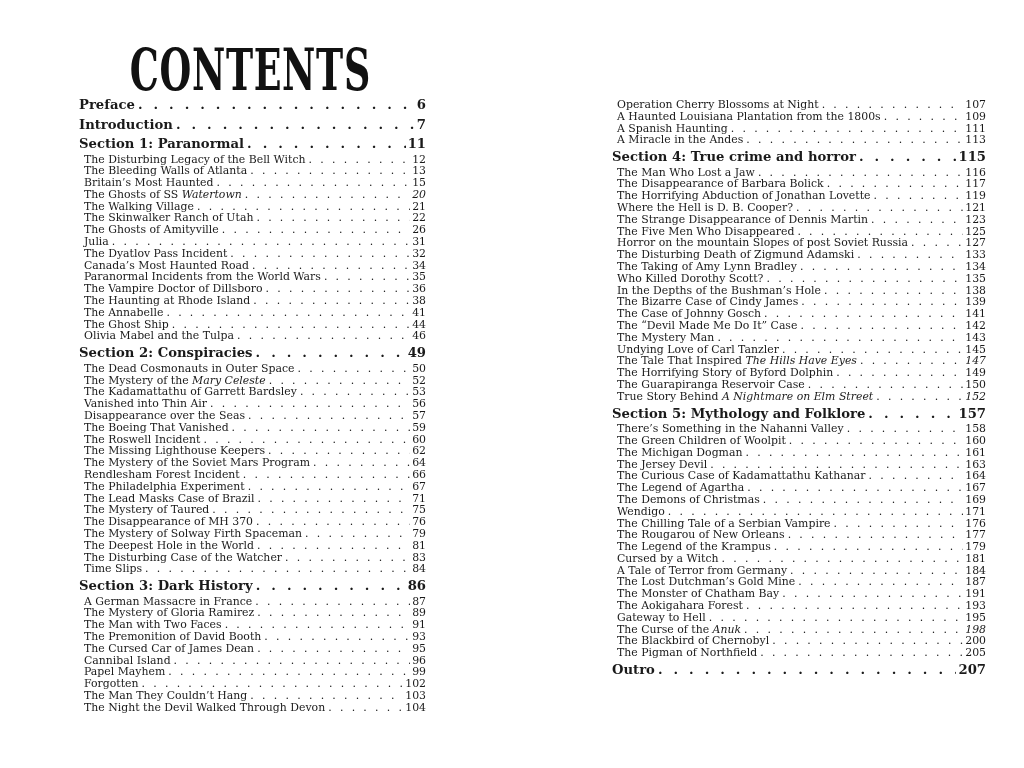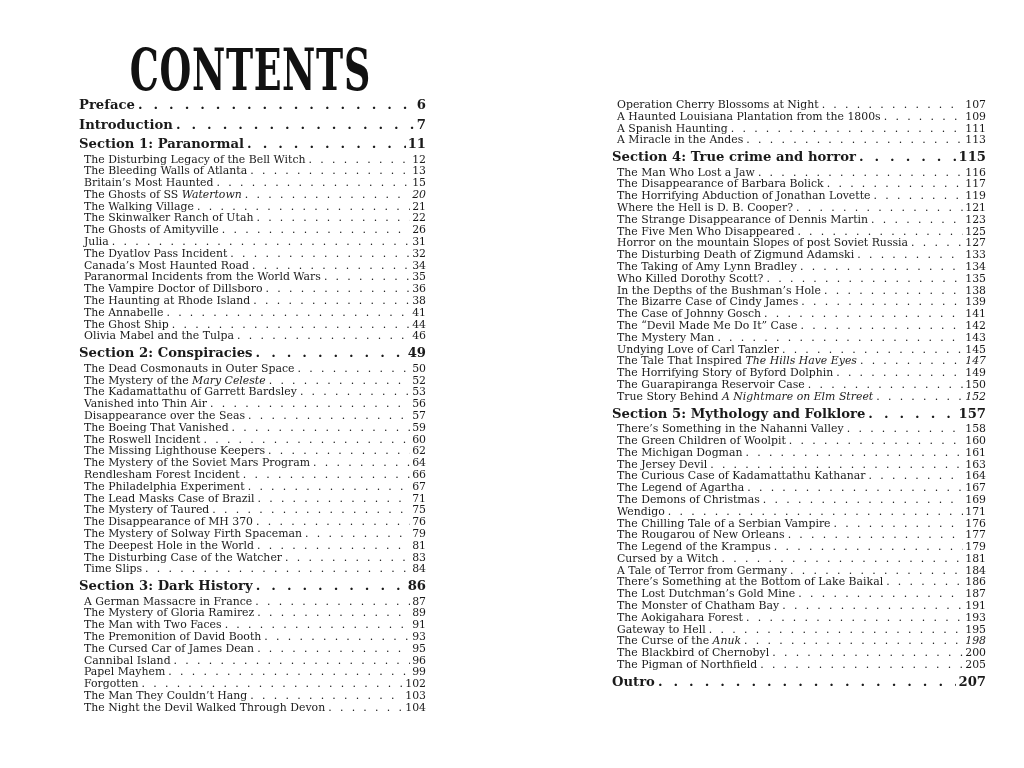--- a/index.html
+++ b/index.html
@@ -509,25 +509,20 @@
         <span class="title"><span>Cursed by a Witch</span></span>
         <span class="dots"></span>
         <span class="pg">181</span>
       </div>
       <div class="row sub">
         <span class="title"><span>A Tale of Terror from Germany</span></span>
         <span class="dots"></span>
         <span class="pg">184</span>
       </div>
       <div class="row sub">
-        <span class="title"><span>There’s Something at the Bottom of Lake Baikal</span></span>
-        <span class="dots"></span>
-        <span class="pg">186</span>
-      </div>
-      <div class="row sub">
         <span class="title"><span>The Lost Dutchman’s Gold Mine</span></span>
         <span class="dots"></span>
         <span class="pg">187</span>
       </div>
       <div class="row sub">
         <span class="title"><span>The Monster of Chatham Bay</span></span>
         <span class="dots"></span>
         <span class="pg">191</span>
       </div>
       <div class="row sub">

